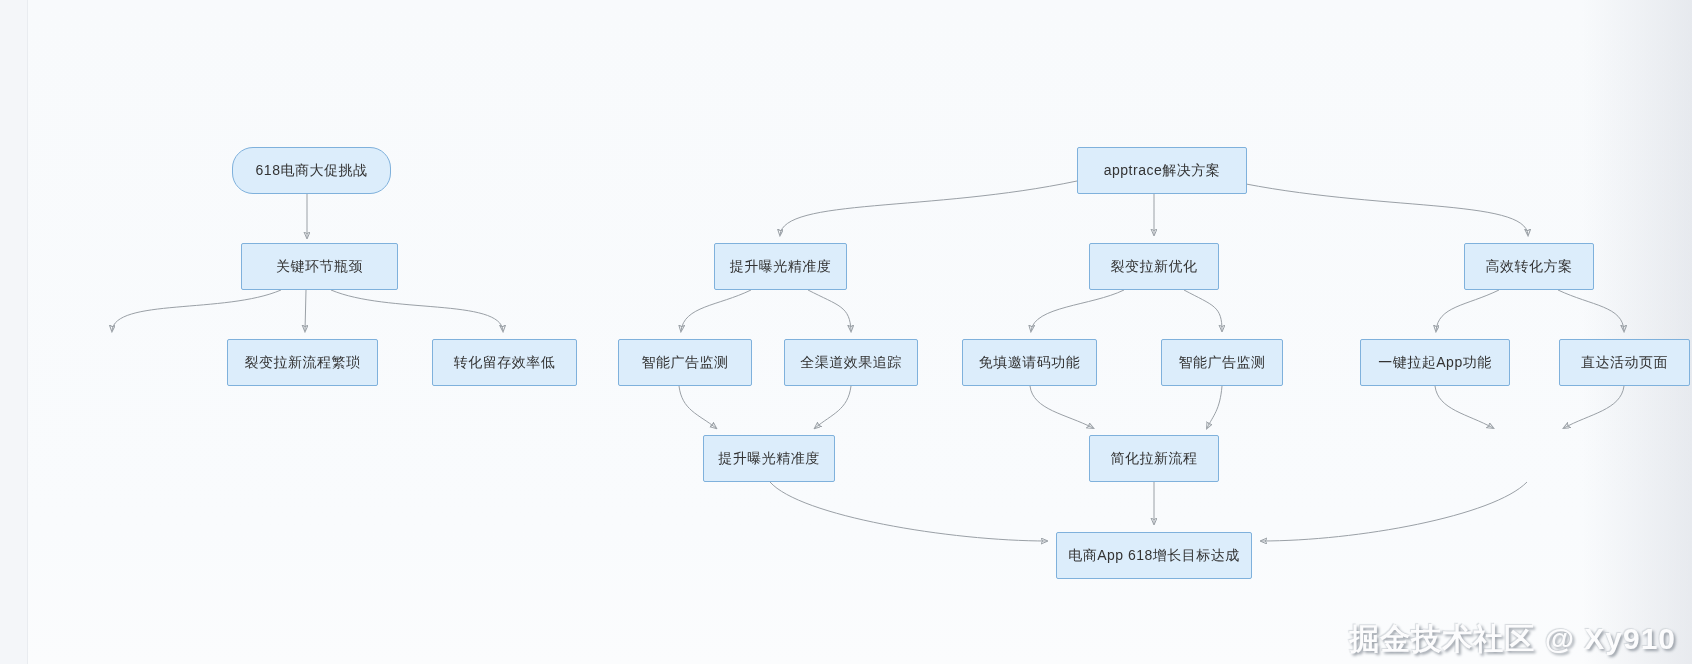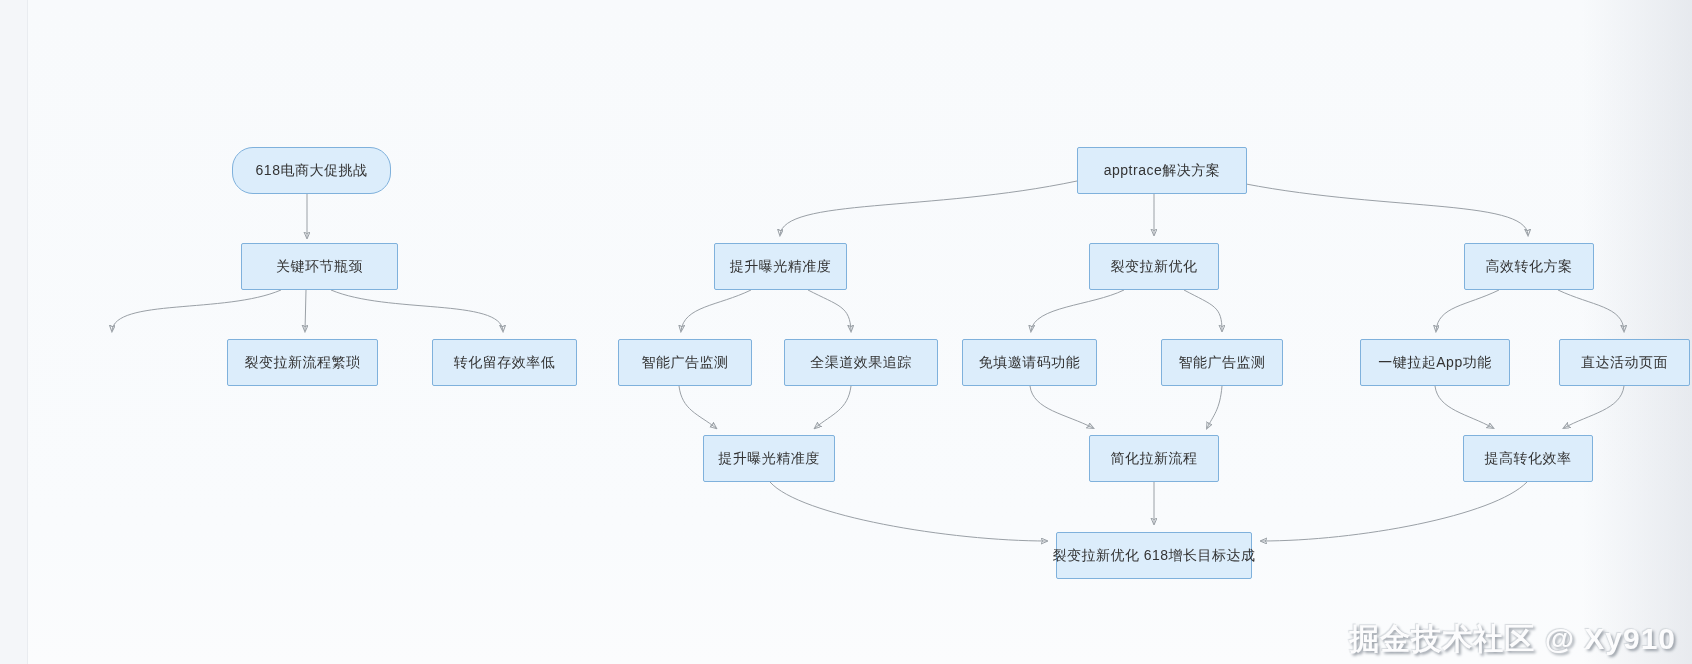--- a/index.html
+++ b/index.html
@@ -71,24 +71,23 @@
 
   <div class="node" style="left:232px;top:147px;width:159px;border-radius:21px;">618电商大促挑战</div>
   <div class="node" style="left:241px;top:243px;width:157px;">关键环节瓶颈</div>
   <div class="node" style="left:227px;top:339px;width:151px;">裂变拉新流程繁琐</div>
   <div class="node" style="left:432px;top:339px;width:145px;">转化留存效率低</div>
   <div class="node" style="left:1077px;top:147px;width:170px;">apptrace解决方案</div>
   <div class="node" style="left:714px;top:243px;width:133px;">提升曝光精准度</div>
   <div class="node" style="left:1089px;top:243px;width:130px;">裂变拉新优化</div>
   <div class="node" style="left:1464px;top:243px;width:130px;">高效转化方案</div>
   <div class="node" style="left:618px;top:339px;width:134px;">智能广告监测</div>
-  <div class="node" style="left:784px;top:339px;width:154px;">全渠道效果追踪</div>
+  <div class="node" style="left:784px;top:339px;width:134px;">全渠道效果追踪</div>
   <div class="node" style="left:962px;top:339px;width:135px;">免填邀请码功能</div>
   <div class="node" style="left:1161px;top:339px;width:122px;">智能广告监测</div>
   <div class="node" style="left:1559px;top:339px;width:131px;">直达活动页面</div>
   <div class="node" style="left:1360px;top:339px;width:150px;">一键拉起App功能</div>
   <div class="node" style="left:1089px;top:435px;width:130px;">简化拉新流程</div>
   <div class="node" style="left:703px;top:435px;width:132px;">提升曝光精准度</div>
-  <div class="node" style="left:1463px;top:435px;width:130px;">提高转化效率</div>
-  <div class="node" style="left:1056px;top:532px;width:196px;">裂变拉新优化 618增长目标达成</div>
+  <div class="node" style="left:1056px;top:532px;width:196px;">电商App 618增长目标达成</div>
 
   <div class="watermark">掘金技术社区 @ Xy910</div>
 </div>
 
 </body></html>

